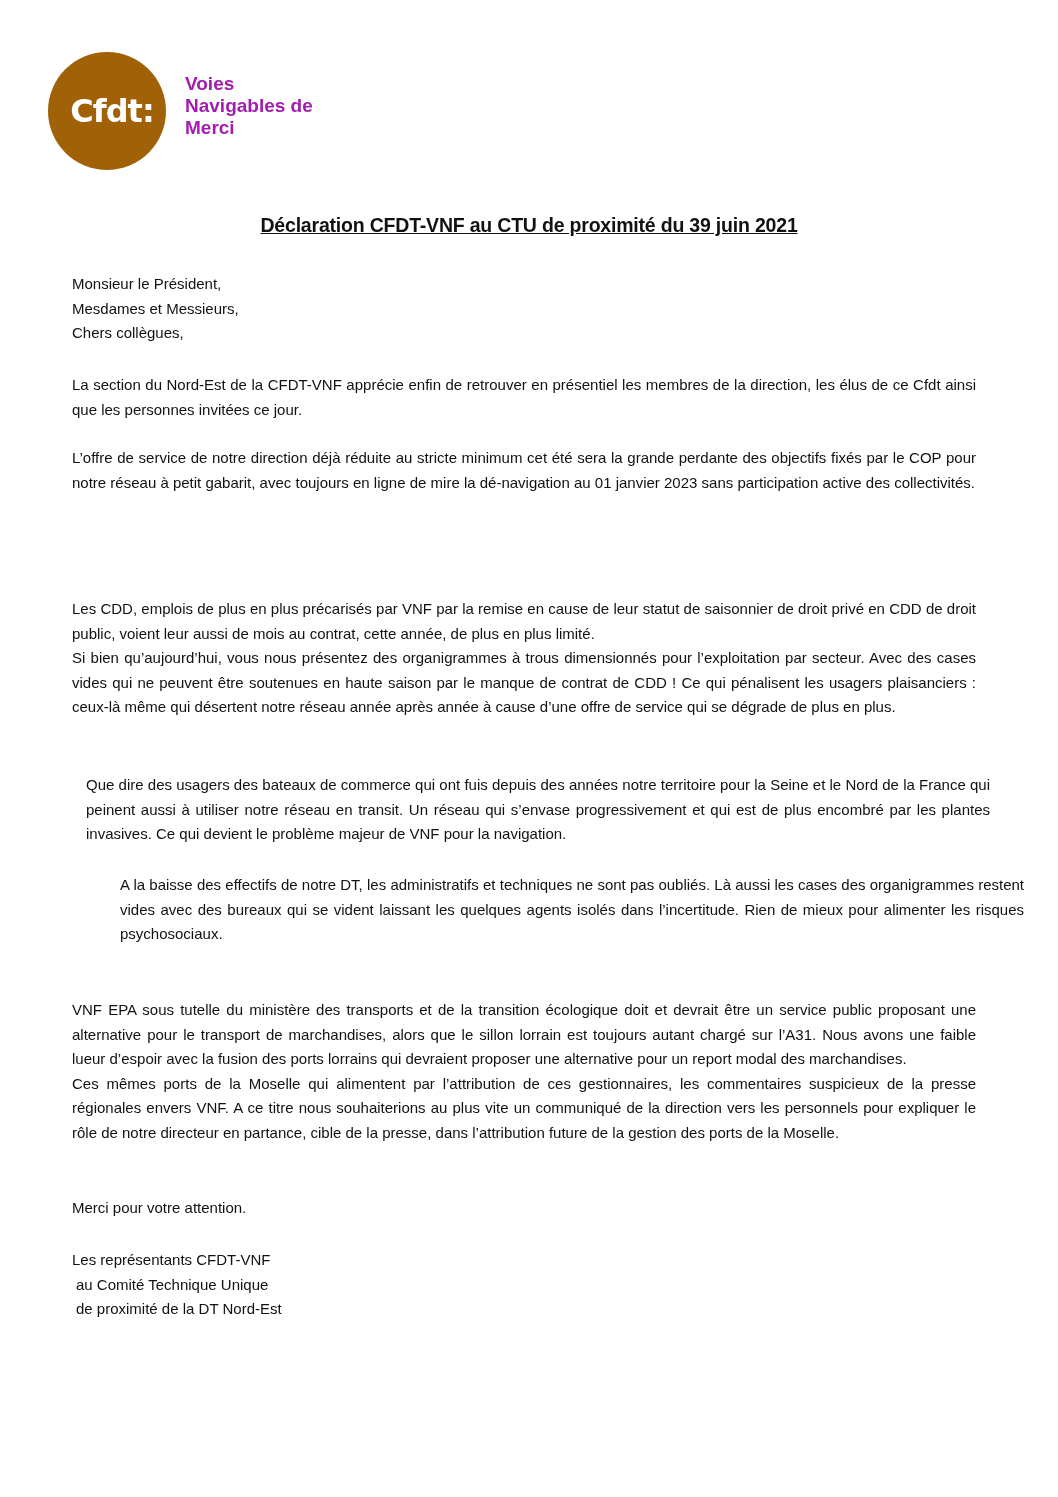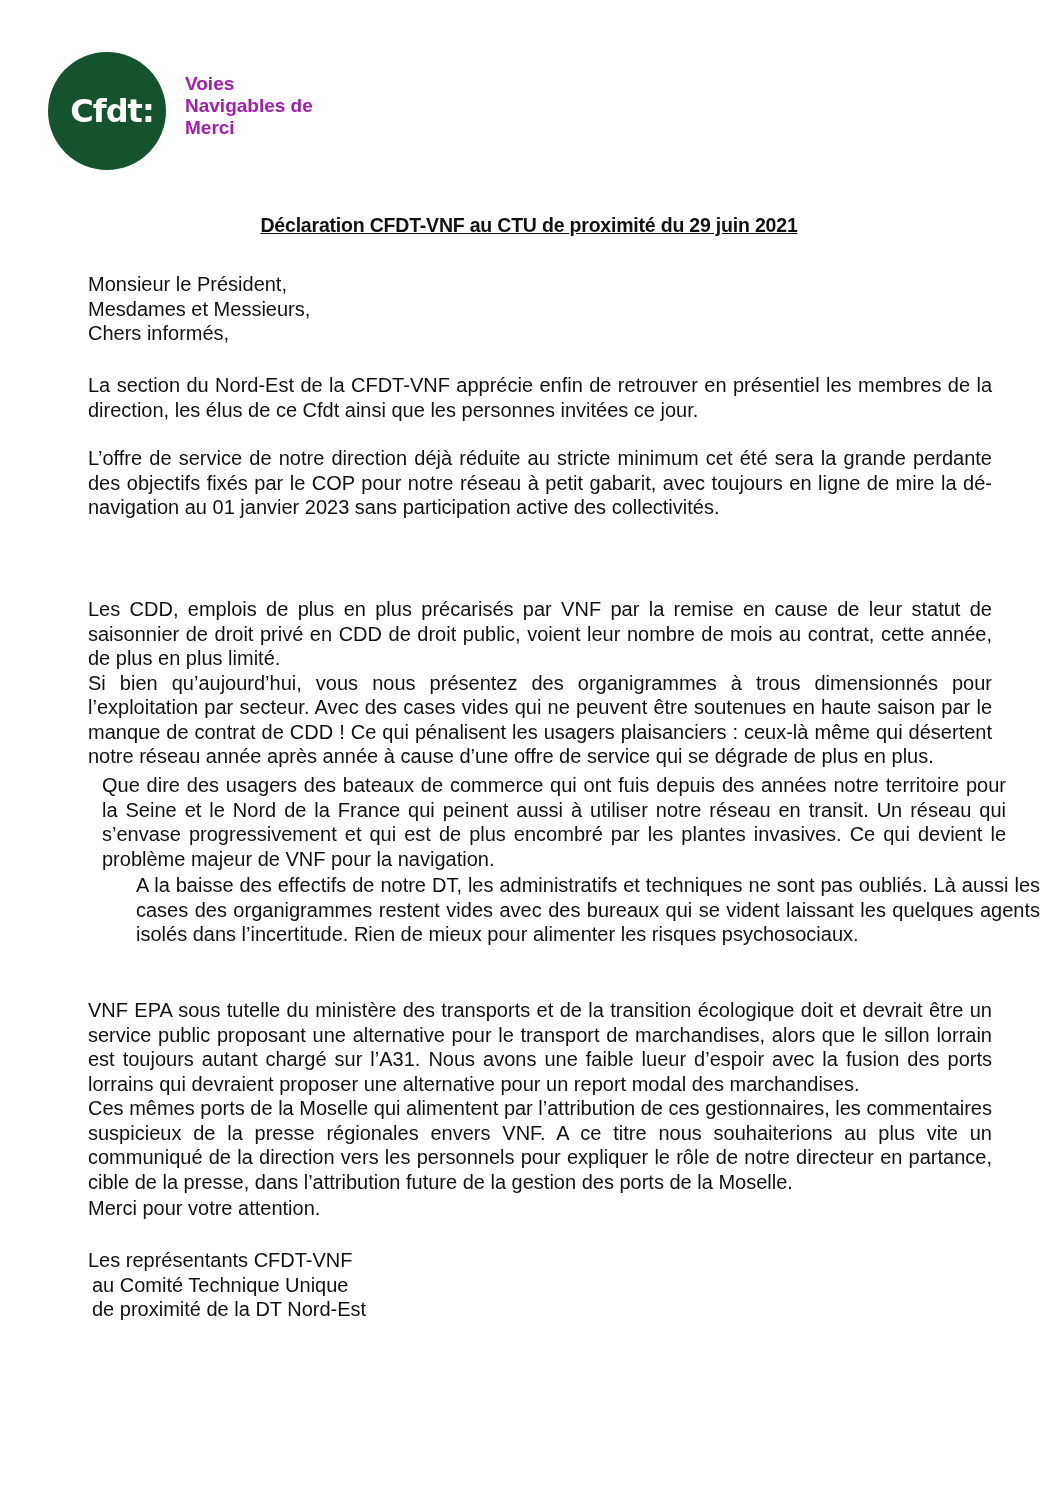--- a/index.html
+++ b/index.html
@@ -1,22 +1,22 @@
 <!DOCTYPE html>
 <html><head>
 <meta charset="utf-8">
 <style>
   html, body { margin: 0; padding: 0; background: #ffffff; }
   body { width: 1058px; height: 1497px; position: relative; overflow: hidden; font-family: "Liberation Sans", sans-serif; color: #111; }
-  .logo { position: absolute; left: 48px; top: 52px; width: 118px; height: 118px; border-radius: 50%; background: #14532d; display: flex; align-items: center; justify-content: center; }
+  .logo { position: absolute; left: 48px; top: 52px; width: 118px; height: 118px; border-radius: 50%; background: #a16207; display: flex; align-items: center; justify-content: center; }
   .logo-text { color: #fff; font-family: "DejaVu Sans", sans-serif; font-weight: bold; font-size: 32px; letter-spacing: -1px; margin-left: 10px; }
   .brand { position: absolute; left: 185px; top: 73px; color: #a21caf; font-family: "Liberation Sans", sans-serif; font-weight: bold; font-size: 19px; line-height: 22px; }
   .brand div { white-space: nowrap; }
   .title { position: absolute; left: 0; width: 1058px; top: 214px; text-align: center; font-weight: bold; font-size: 19.5px; text-decoration: underline; letter-spacing: -0.2px; }
-  .doc { position: absolute; left: 88px; width: 904px; font-size: 20px; line-height: 24.5px; }
+  .doc { position: absolute; left: 72px; width: 904px; font-size: 15px; line-height: 24.5px; }
   .line { white-space: nowrap; }
   .para { text-align: justify; text-align-last: left; }
   .para p { margin: 0; }
   .salutation { top: 272px; }
   .p1 { top: 373px; }
   .p2 { top: 446px; }
   .p3 { top: 597px; }
   .p4 { top: 773px; margin-left: 14px; }
   .p5 { top: 873px; margin-left: 48px; }
   .p6 { top: 998px; }
@@ -29,38 +29,38 @@
 
 <div class="logo">
   <span class="logo-text">Cfdt:</span>
 </div>
 <div class="brand">
   <div>Voies</div>
   <div>Navigables de</div>
   <div>Merci</div>
 </div>
 
-<div class="title">Déclaration CFDT-VNF au CTU de proximité du 29 juin 2021</div>
+<div class="title">Déclaration CFDT-VNF au CTU de proximité du 39 juin 2021</div>
 
 <div class="doc salutation">
   <div class="line">Monsieur le Président,</div>
   <div class="line">Mesdames et Messieurs,</div>
-  <div class="line">Chers informés,</div>
+  <div class="line">Chers collègues,</div>
 </div>
 
 <div class="doc para p1">
   <p>La section du Nord-Est de la CFDT-VNF apprécie enfin de retrouver en présentiel les membres de la direction, les élus de ce Cfdt ainsi que les personnes invitées ce jour.</p>
 </div>
 
 <div class="doc para p2">
   <p>L’offre de service de notre direction déjà réduite au stricte minimum cet été sera la grande perdante des objectifs fixés par le COP pour notre réseau à petit gabarit, avec toujours en ligne de mire la dé-navigation au 01 janvier 2023 sans participation active des collectivités.</p>
 </div>
 
 <div class="doc para p3">
-  <p>Les CDD, emplois de plus en plus précarisés par VNF par la remise en cause de leur statut de saisonnier de droit privé en CDD de droit public, voient leur nombre de mois au contrat, cette année, de plus en plus limité.</p>
+  <p>Les CDD, emplois de plus en plus précarisés par VNF par la remise en cause de leur statut de saisonnier de droit privé en CDD de droit public, voient leur aussi de mois au contrat, cette année, de plus en plus limité.</p>
   <p>Si bien qu’aujourd’hui, vous nous présentez des organigrammes à trous dimensionnés pour l’exploitation par secteur. Avec des cases vides qui ne peuvent être soutenues en haute saison par le manque de contrat de CDD ! Ce qui pénalisent les usagers plaisanciers : ceux-là même qui désertent notre réseau année après année à cause d’une offre de service qui se dégrade de plus en plus.</p>
 </div>
 
 <div class="doc para p4">
   <p>Que dire des usagers des bateaux de commerce qui ont fuis depuis des années notre territoire pour la Seine et le Nord de la France qui peinent aussi à utiliser notre réseau en transit. Un réseau qui s’envase progressivement et qui est de plus encombré par les plantes invasives. Ce qui devient le problème majeur de VNF pour la navigation.</p>
 </div>
 
 <div class="doc para p5">
   <p>A la baisse des effectifs de notre DT, les administratifs et techniques ne sont pas oubliés. Là aussi les cases des organigrammes restent vides avec des bureaux qui se vident laissant les quelques agents isolés dans l’incertitude. Rien de mieux pour alimenter les risques psychosociaux.</p>
 </div>

